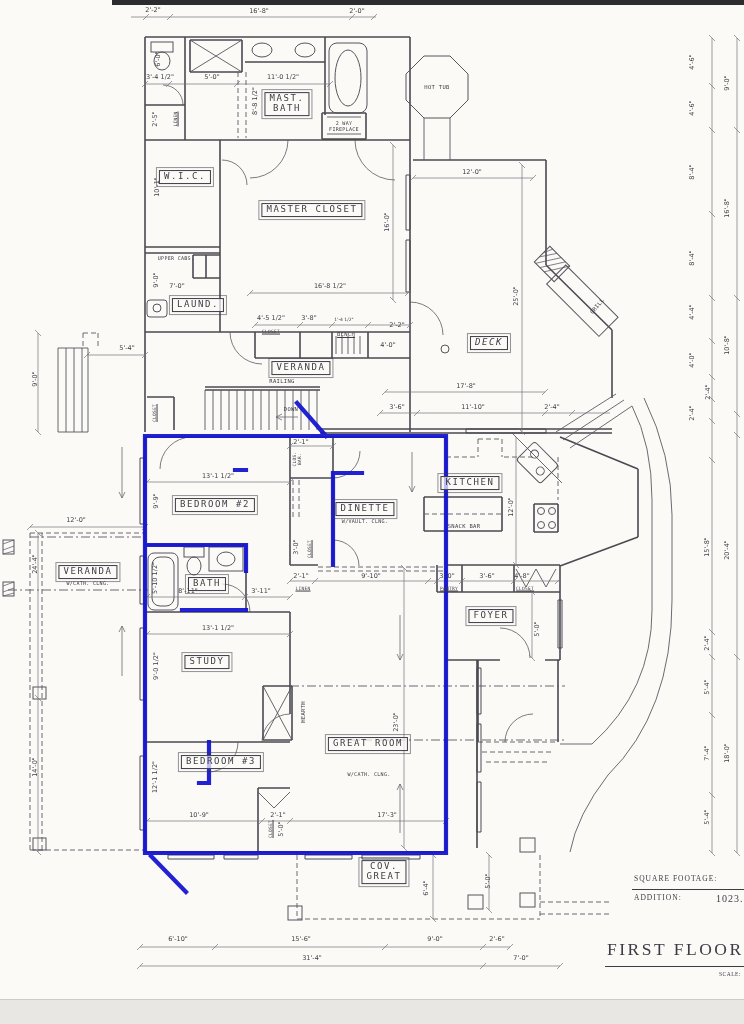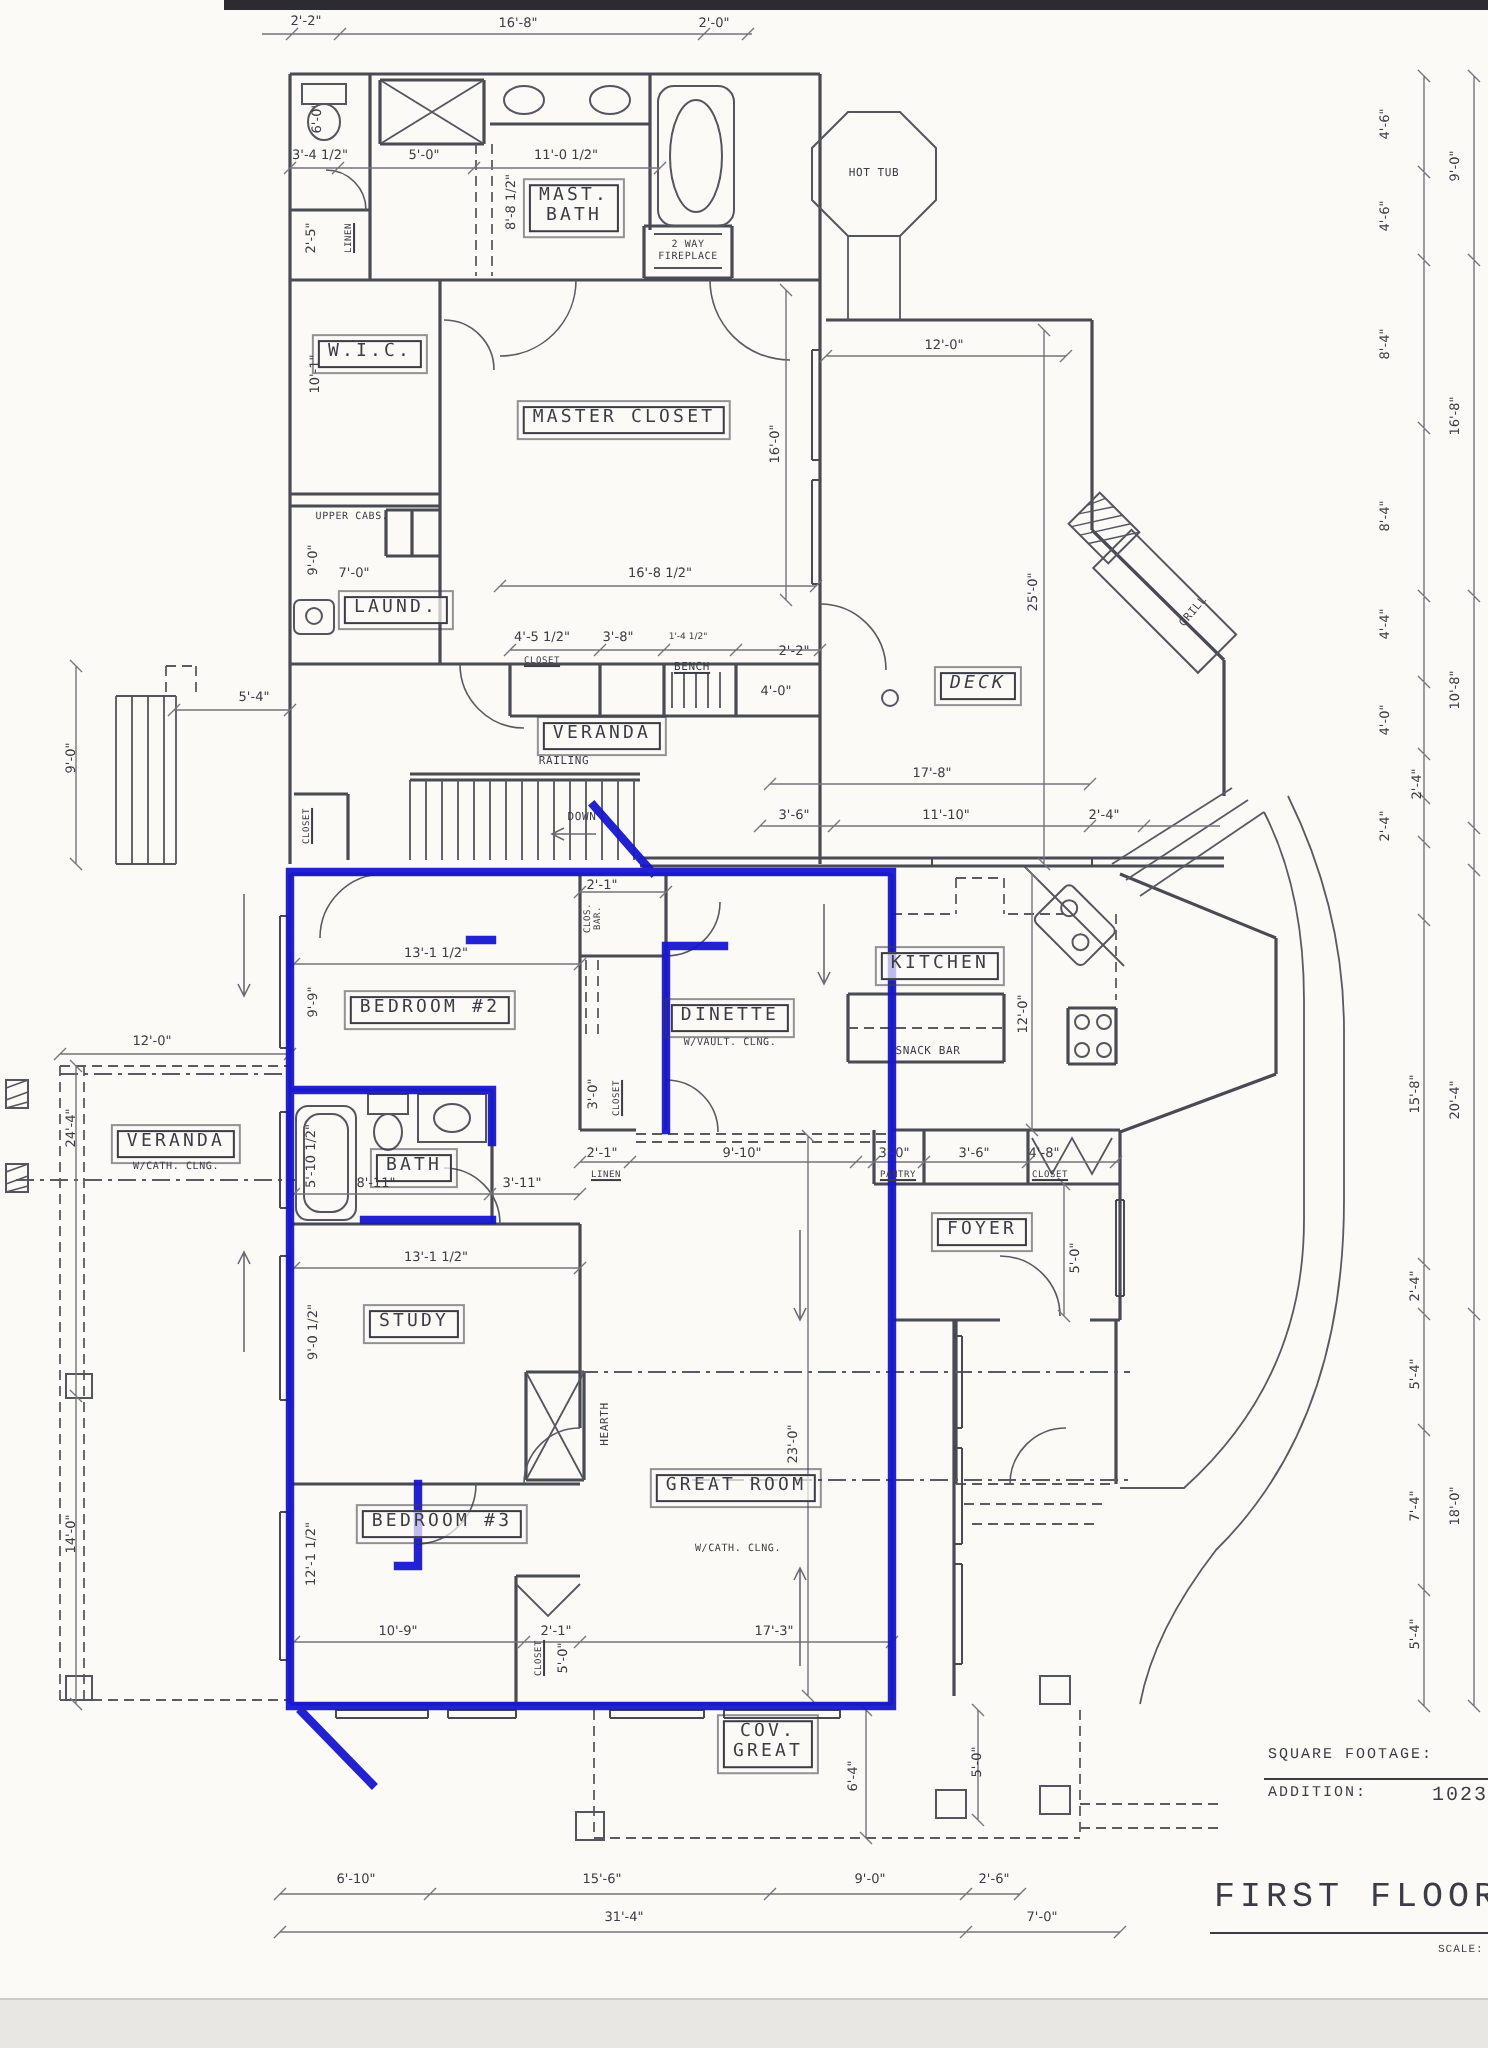--- a/index.html
+++ b/index.html
@@ -10,21 +10,21 @@
        text-align:center;line-height:1.1;z-index:5;}
   .dim{font-size:6.5px;font-family:"DejaVu Sans",sans-serif;}
   .feat{font-size:5.5px;letter-spacing:.3px;font-family:"DejaVu Sans Mono",monospace;}
   .room{font-size:9px;letter-spacing:1.6px;font-family:"DejaVu Sans Mono",monospace;
         border:1.2px solid #3c3c45;outline:.8px solid rgba(60,60,70,.55);outline-offset:2px;
         padding:1px 4px;background:rgba(251,250,247,.72);}
   .und{text-decoration:underline;}
   .scanbar{position:absolute;left:112px;top:0;width:632px;height:5px;background:#2c2c30;z-index:8;}
   .scanbottom{position:absolute;left:0;top:999px;width:744px;height:25px;background:#e8e7e3;
               border-top:1px solid #ccccc6;z-index:8;}
-  .tb{position:absolute;color:#3c3c45;font-family:Liberation Mono, monospace;z-index:6;white-space:pre;text-align:right;}
+  .tb{position:absolute;color:#3c3c45;font-family:Liberation Serif, serif;z-index:6;white-space:pre;text-align:right;}
   #tb-sqft{left:634px;top:874px;font-size:7.5px;letter-spacing:1px;}
   #tb-sqft-line{left:632px;top:889px;width:112px;height:0;border-top:1px solid #3c3c45;}
   #tb-add{left:634px;top:893px;font-size:7.5px;letter-spacing:1px;}
   #tb-add-val{left:716px;top:893px;font-size:10px;letter-spacing:1px;}
   #tb-title{left:607px;top:939px;font-size:17.5px;letter-spacing:2.5px;width:150px;}
   #tb-title-line{left:605px;top:966px;width:139px;height:0;border-top:1.6px solid #3c3c45;}
   #tb-scale{left:719px;top:971px;font-size:5.5px;letter-spacing:.5px;}
 </style>
 </head>
 <body>

